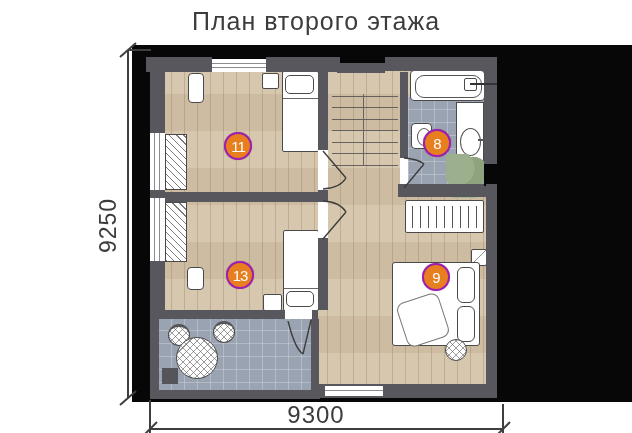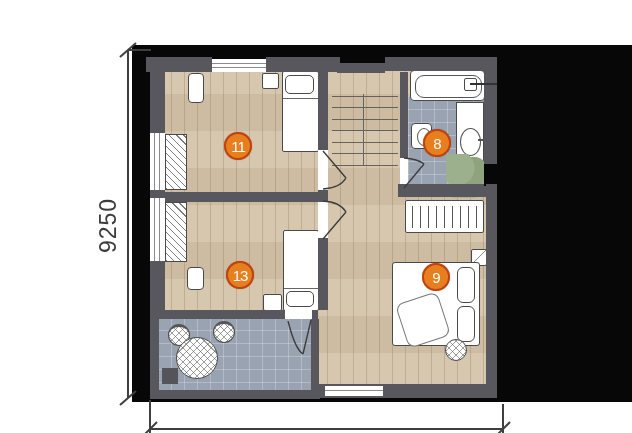--- a/index.html
+++ b/index.html
@@ -17,40 +17,41 @@
                      linear-gradient(90deg,rgba(255,255,255,.25) 1px,transparent 1px);
     background-size:13px 13px;}
   .wall{background:#57575d;}
   .win{background:#fff;}
   .winline{background:#8a8a8f;}
   .furn{background:#fff;border:1px solid #4a4a4a;border-radius:2px;box-sizing:border-box;}
   .hatch{background-image:repeating-linear-gradient(45deg,rgba(80,80,80,.75) 0 1px,transparent 1px 5px);}
   .crosshatch{background-image:repeating-linear-gradient(45deg,rgba(90,90,90,.6) 0 1px,transparent 1px 5px),
               repeating-linear-gradient(-45deg,rgba(90,90,90,.6) 0 1px,transparent 1px 5px);}
   .round{border-radius:50%;}
-  .badge{width:28px;height:28px;border-radius:50%;background:#e87f1f;border:2px solid #c2410c;
+  .badge{width:28px;height:28px;border-radius:50%;background:#e87f1f;border:2px solid #a21caf;
          box-shadow:0 0 1px rgba(0,0,0,.4);color:#fff;font-size:15px;font-weight:500;
          display:flex;align-items:center;justify-content:center;box-sizing:border-box;letter-spacing:-1px;}
   #title{left:0;top:7px;width:632px;text-align:center;font-size:25px;color:#3c3c3c;letter-spacing:1px;}
   .dimtext{color:#3c3c3c;font-size:23px;letter-spacing:1px;}
   #dim-left{left:77px;top:212px;width:62px;text-align:center;transform:rotate(-90deg);}
   #dim-bottom{left:274px;top:401px;width:84px;text-align:center;font-size:24px;}
   #stairs-steps{background-image:repeating-linear-gradient(180deg,rgba(75,75,75,.8) 0 1px,transparent 1px 11.5px);}
   .hanger-ticks{background-image:repeating-linear-gradient(90deg,#555 0 1px,transparent 1px 8px);}
   .plant{background:
      radial-gradient(circle at 30% 32%, #9db08d 0 42%, transparent 44%),
      radial-gradient(circle at 72% 40%, #8ea37e 0 38%, transparent 40%),
      radial-gradient(circle at 48% 74%, #a7b794 0 42%, transparent 44%);}
   svg{position:absolute;left:0;top:0;pointer-events:none;}
 </style>
 </head>
 <body>
 
 <div id="canvas">
 
+  <div id="title" class="abs">План второго этажа</div>
 
   <div id="backdrop" class="abs"></div>
 
   <div class="abs wood" style="left:158px;top:70px;width:330px;height:320px;"></div>
 
   <div class="abs tile" style="left:408px;top:96px;width:76px;height:88px;"></div>
 
   <div class="abs tile" style="left:158px;top:317px;width:153px;height:73px;"></div>
 
   <div class="abs furn" style="left:188px;top:73px;width:16px;height:30px;border-radius:4px;"></div>
@@ -162,14 +163,15 @@
     </g>
     <line x1="470" y1="84" x2="497" y2="84" stroke="#333" stroke-width="2"></line>
   </svg>
 
   <div class="abs badge" style="left:224px;top:132px;">11</div>
   <div class="abs badge" style="left:423px;top:129px;">8</div>
   <div class="abs badge" style="left:226px;top:261px;">13</div>
   <div class="abs badge" style="left:422px;top:263px;">9</div>
 
   <div id="dim-left" class="abs dimtext">9250</div>
+  <div id="dim-bottom" class="abs dimtext">9300</div>
 
 </div>
 
 </body></html>

